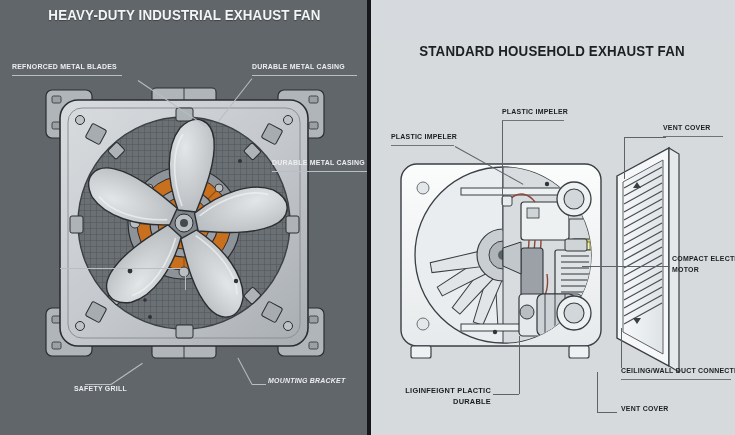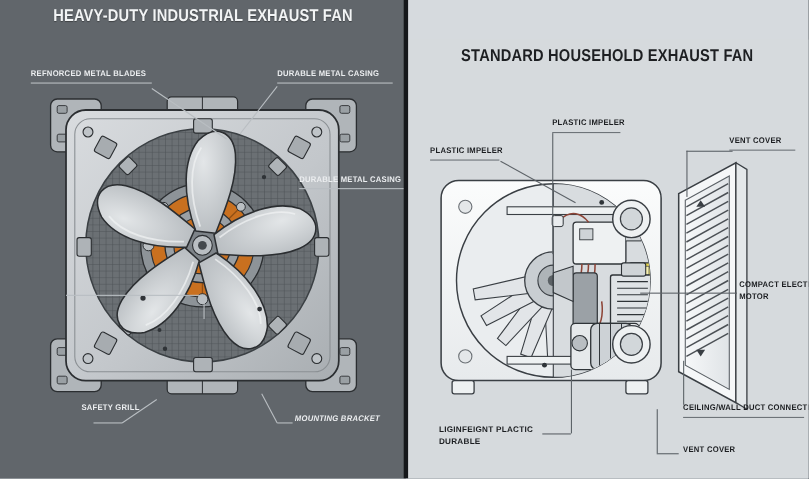--- a/index.html
+++ b/index.html
@@ -28,21 +28,21 @@
   #title-left{color:#f2f4f5;text-shadow:0 1px 1px rgba(0,0,0,.35);}
   #title-right{color:#1d1f22;}
 
   
   .callout{position:absolute;z-index:20;}
   .callout .txt{
     font-size:7.4px;font-weight:bold;letter-spacing:.25px;
     line-height:10.5px;white-space:nowrap;
     transform:scaleX(0.94);transform-origin:left top;
   }
-  .callout .txt.ctr{transform:none;text-align:left;}
+  .callout .txt.ctr{transform:none;text-align:right;}
   #panel-left .callout .txt{color:#eceef0;}
   #panel-right .callout .txt{color:#1b1d20;}
   .rule{height:1px;margin-top:2px;}
   #panel-left .rule{background:#b9bec2;}
   #panel-right .rule{background:#6e7479;}
 
   .leader{position:absolute;z-index:19;}
   #panel-left .leader{background:#b9bec2;}
   #panel-right .leader{background:#5d6368;}
   .leader.h{height:1px;}
@@ -199,41 +199,41 @@
 
       <g fill="#2f3337">
         <circle cx="130" cy="271" r="2.4"></circle>
           <circle cx="145" cy="300" r="1.8"></circle>
         <circle cx="236" cy="281" r="2.2"></circle>
           <circle cx="150" cy="317" r="2"></circle>
         <circle cx="240" cy="161" r="2"></circle>
       </g>
     </svg>
 
-    <div class="callout" style="left:28px;top:62px;">
+    <div class="callout" style="left:12px;top:62px;">
       <div class="txt">REFNORCED METAL BLADES</div>
       <div class="rule" style="width:110px;"></div>
     </div>
     <div class="diag" style="left:138px;top:80px;width:82px;transform:rotate(34deg);"></div>
 
     <div class="callout" style="left:252px;top:62px;">
       <div class="txt">DURABLE METAL CASING</div>
       <div class="rule" style="width:105px;"></div>
     </div>
     <div class="diag" style="left:252px;top:78px;width:55px;transform:rotate(128deg);transform-origin:left center;"></div>
 
     <div class="callout" style="left:272px;top:158px;">
       <div class="txt">DURABLE METAL CASING</div>
       <div class="rule" style="width:98px;"></div>
     </div>
 
     <div class="leader h" style="left:60px;top:268px;width:125px;"></div>
     <div class="leader v" style="left:185px;top:268px;height:22px;"></div>
 
-    <div class="callout" style="left:30px;top:366px;padding-left:44px;">
+    <div class="callout" style="left:30px;top:384px;padding-left:44px;">
       <div class="txt">SAFETY GRILL</div>
     </div>
     <div class="leader h" style="left:85px;top:384px;width:26px;"></div>
     <div class="diag" style="left:111px;top:384px;width:38px;transform:rotate(-34deg);"></div>
 
     <div class="callout" style="left:268px;top:376px;font-style:italic;">
       <div class="txt">MOUNTING BRACKET</div>
     </div>
     <div class="leader h" style="left:252px;top:384px;width:14px;"></div>
     <div class="diag" style="left:252px;top:384px;width:30px;transform:rotate(-118deg);transform-origin:left center;"></div>

